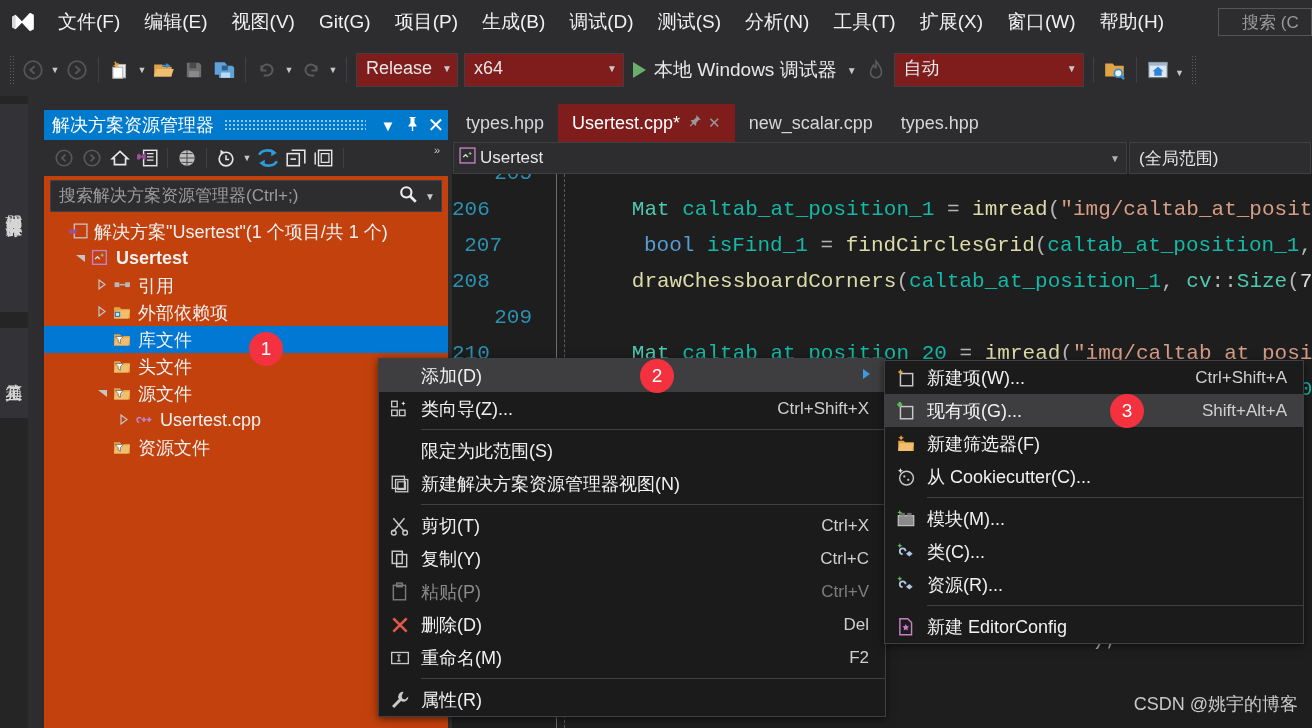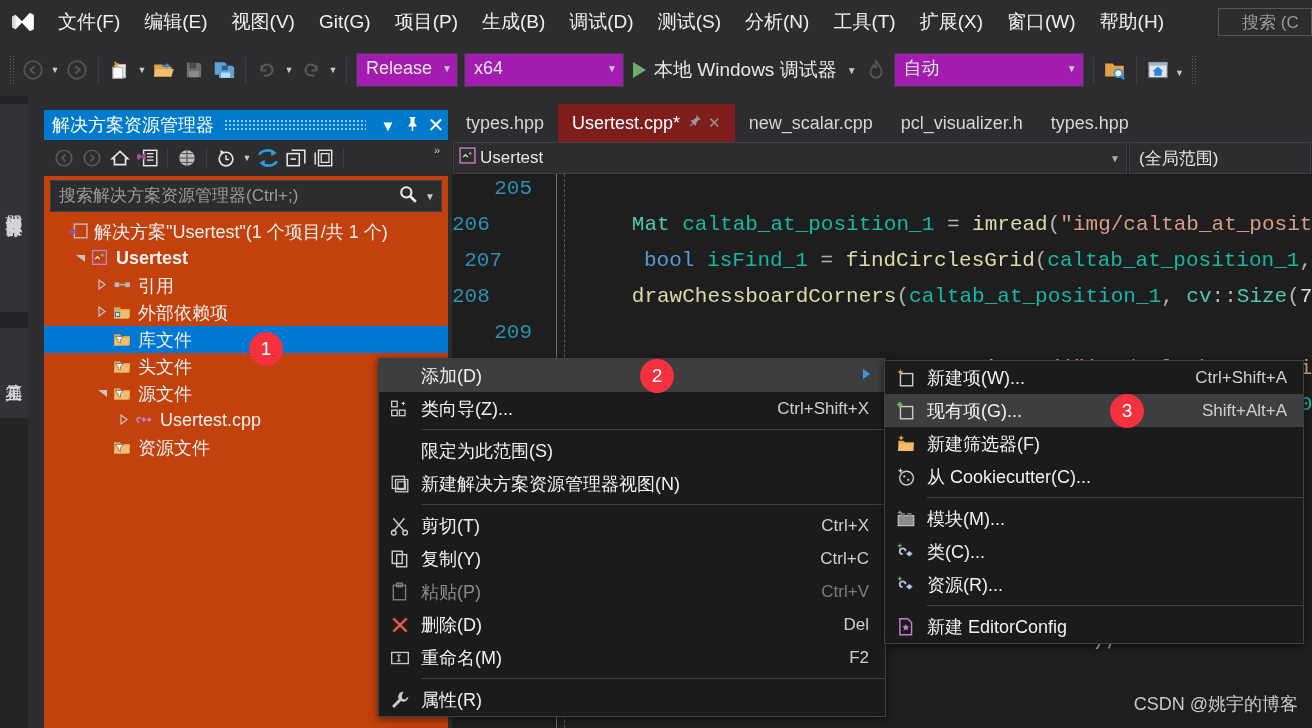--- a/index.html
+++ b/index.html
@@ -45,21 +45,21 @@
     height: 34px; min-width: 30px; display: flex; align-items: center; justify-content: center;
     color: #C8C8C8; cursor: default; padding: 0 3px;
   }
   .tb-btn.dis { opacity: .42; }
   .tb-caret {
     width: 14px; height: 34px; display: flex; align-items: center; justify-content: center;
     color: #C8C8C8; font-size: 9px; cursor: default;
   }
   .tb-sep { width: 1px; height: 26px; background: #3F3F46; margin: 0 6px; }
   .tb-combo {
-    height: 34px; background: #a21caf; border: 1px solid #3F3F46;
+    height: 34px; background: #7f1d1d; border: 1px solid #3F3F46;
     color: #E6E6E6; font-size: 18px; display: flex; align-items: center;
     padding: 0 6px 4px 9px; margin: 0 3px; white-space: nowrap;
   }
   .tb-combo .cval { flex: 1; }
   .tb-combo .cc { color: #C8C8C8; font-size: 10px; margin-left: 10px; }
   .run-btn {
     height: 34px; display: flex; align-items: center; color: #E8E8E8;
     font-size: 19px; padding: 0 4px; white-space: nowrap;
   }
   .tri { width: 0; height: 0; border-left: 13px solid #6BAE6B; border-top: 8px solid transparent; border-bottom: 8px solid transparent; margin: 0 8px 0 2px; }
@@ -136,21 +136,21 @@
     height: 32px; background: #2D2D30; border: 1px solid #3F3F46;
     display: flex; align-items: center; padding: 0 6px 0 5px; color: #E6E6E6; font-size: 17px;
     white-space: nowrap; margin: 0 1px;
   }
   .navbox .nval { flex: 1; padding-left: 4px; }
   .navbox .cc { color: #B0B0B0; font-size: 10px; margin-left: 8px; }
   .nav-a { width: 674px; }
   .nav-b { flex: 1; }
 
   .code { position: relative; background: #1E1E1E; height: 554px; overflow: hidden; }
-  .gutter-line { position: absolute; left: 0; width: 860px; height: 38px; display: flex; align-items: flex-end; }
+  .gutter-line { position: absolute; left: 0; width: 860px; height: 38px; display: flex; align-items: flex-start; }
   .ln { width: 92px; text-align: right; padding-right: 12px; color: #2B91AF; font-size: 21px; font-family: "Liberation Mono", "DejaVu Sans Mono", monospace; }
   .guide { position: absolute; left: 112px; top: 0; bottom: 0; width: 0; border-left: 1px dashed #5A5A5A; }
   .guide2 { position: absolute; left: 104px; top: 0; bottom: 0; width: 1px; background: #6E6E6E; }
   .codetext {
     padding-left: 130px; color: #DCDCDC; font-size: 21px; white-space: pre;
     font-family: "Liberation Mono", "DejaVu Sans Mono", monospace;
   }
   .k-type { color: #4EC9B0; }
   .k-key { color: #569CD6; }
   .k-fn { color: #DCDCAA; }
@@ -560,23 +560,20 @@
         </div>
         <div class="etab active">
           <span>Usertest.cpp*</span>
           <span class="pin"><svg width="12" height="13" viewBox="0 0 12 13">
               <path d="M3 1 h6 v1 h-1 v4 l1.6 2 v1h-2.8v4h-1.2v-4h-2.8v-1l1.6-2v-4h-1z" fill="#9A9A9A" transform="rotate(45 6 6)"></path>
             </svg></span>
           <span class="x">✕</span>
         </div>
         <div class="etab">
           <span>new_scalar.cpp</span>
-        </div>
-        <div class="etab">
-          <span>pcl_visualizer.h</span>
         </div>
         <div class="etab">
           <span>types.hpp</span>
         </div>
       </div>
 
     <div class="navbar-row">
       <div class="navbox nav-a">
         <span>
           <svg width="17" height="17" viewBox="0 0 16 16">

